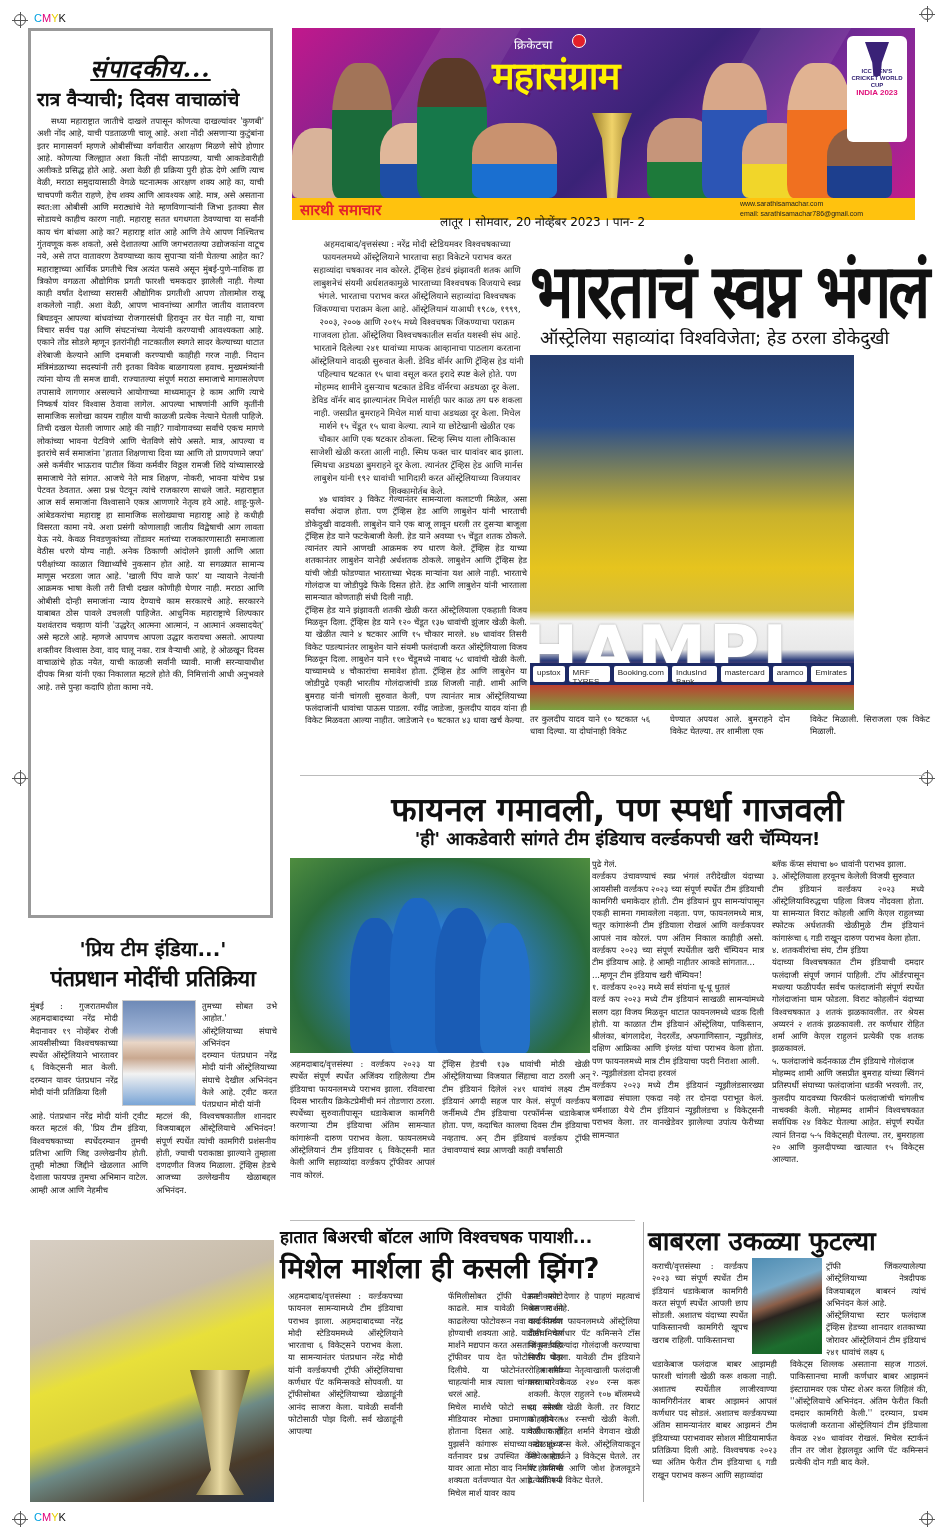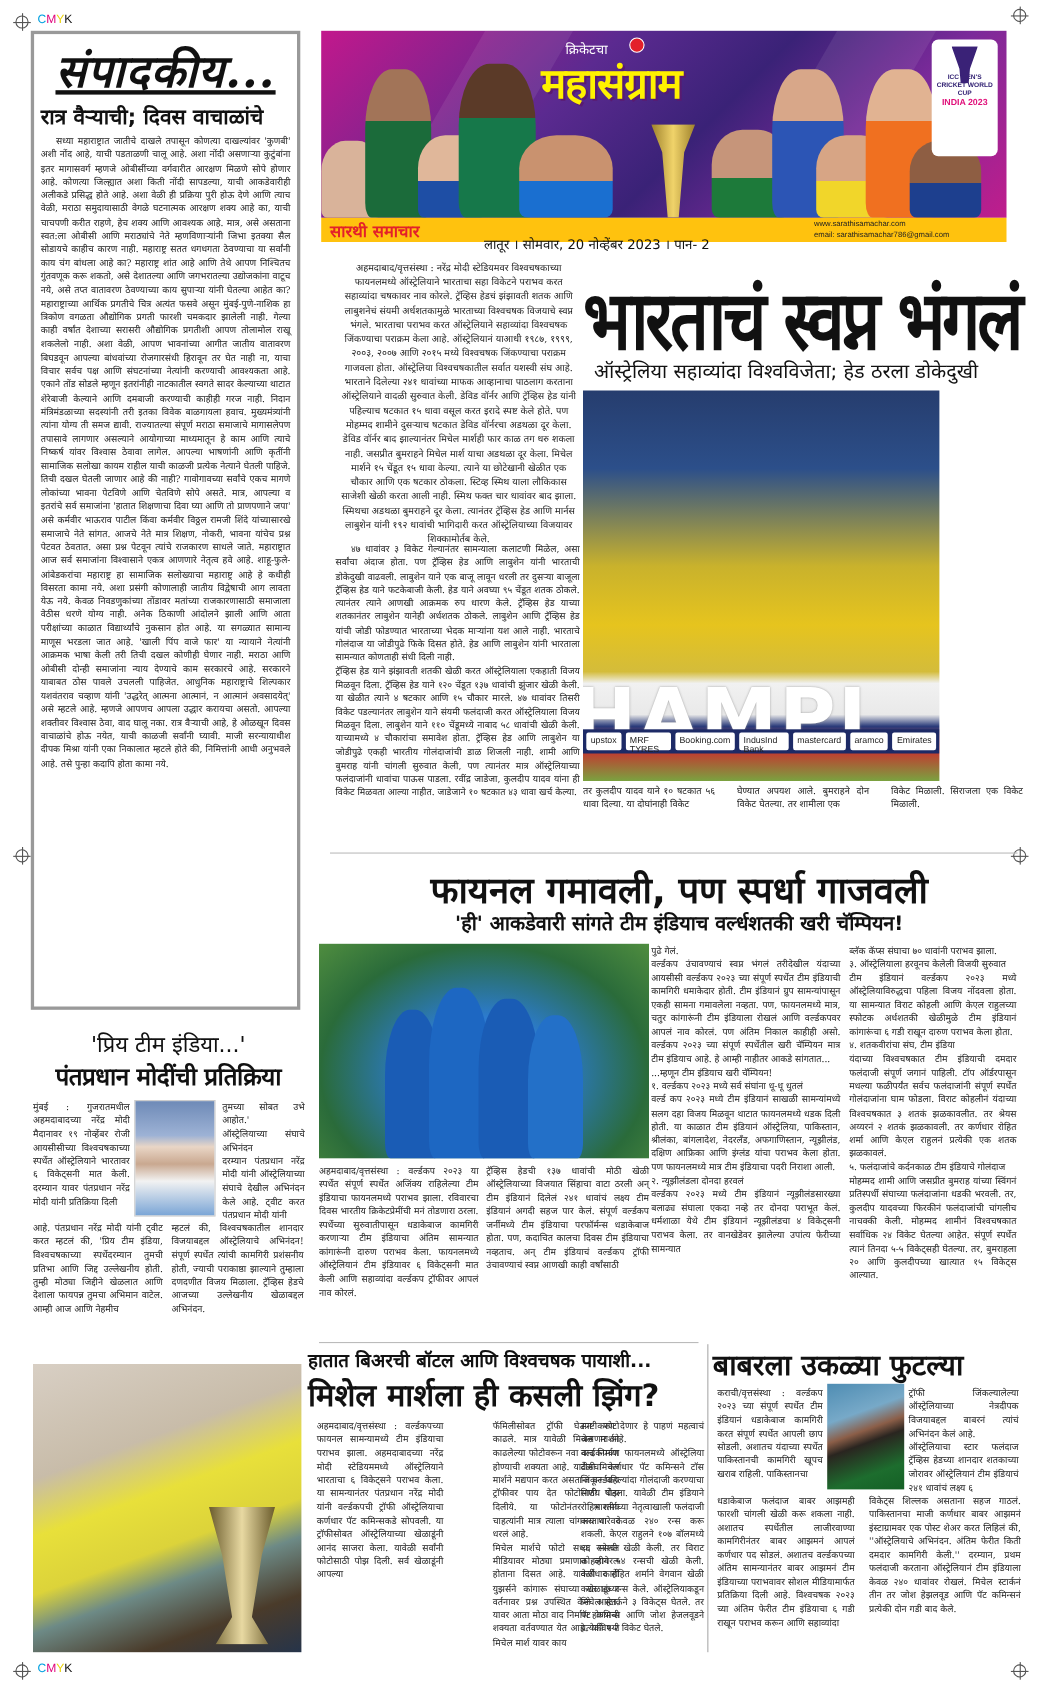--- a/index.html
+++ b/index.html
@@ -6,21 +6,21 @@
   body { width: 945px; height: 1538px; background: #fff; font-family: "DejaVu Serif", serif; position: relative; overflow: hidden; color: #111; }
   .abs { position: absolute; }
   .cmyk { font-family: "Liberation Sans", sans-serif; font-size: 11px; }
   .cmyk .c { color: #00a0e0; } .cmyk .m { color: #e0007a; } .cmyk .y { color: #e8d000; } .cmyk .k { color: #111; }
   .reg { width: 12px; height: 12px; border: 1px solid #555; border-radius: 50%; }
   .reg::before { content: ""; position: absolute; left: -3px; top: 5px; width: 16px; height: 1px; background: #555; }
   .reg::after { content: ""; position: absolute; left: 5px; top: -3px; width: 1px; height: 16px; background: #555; }
 
   
   .editorial { left: 28px; top: 28px; width: 245px; height: 890px; border: 3px solid #999; background: #fff; padding: 4px 6px; overflow: hidden; }
-  .ed-title { font-family: "DejaVu Serif", serif; font-style: italic; font-weight: bold; font-size: 41px; text-align: center; text-decoration: underline; letter-spacing: 1px; }
+  .ed-title { font-family: "DejaVu Serif", serif; font-style: italic; font-weight: bold; font-size: 24px; text-align: center; text-decoration: underline; letter-spacing: 1px; margin-top: 16px; }
   .ed-sub { font-family: "DejaVu Sans", sans-serif; font-size: 19px; font-weight: bold; margin: 2px 0 3px; }
   .body-text { font-size: 8.3px; line-height: 12.3px; text-align: justify; color: #222; }
 
   
   .banner { left: 292px; top: 28px; width: 623px; height: 170px; background: linear-gradient(135deg, #c2188c 0%, #5b2a90 35%, #3a2277 55%, #7b2a9a 75%, #c01d8c 100%); overflow: hidden; }
   .banner .stripe { position: absolute; background: rgba(255,255,255,0.08); transform: skewX(-30deg); }
   .banner-kicker { left: 222px; top: 8px; font-family: "DejaVu Sans", sans-serif; color: #fff; font-size: 12px; }
   .banner-title { left: 200px; top: 20px; font-family: "DejaVu Sans", sans-serif; font-weight: bold; color: #fff200; font-size: 38px; letter-spacing: -1px; text-shadow: 2px 2px 0 #5a1a70; }
   .red-dot { left: 280px; top: 6px; width: 14px; height: 14px; border-radius: 50%; background: #e3202a; border: 1px solid #fff; }
   .player { position: absolute; border-radius: 40% 40% 10% 10%; }
@@ -48,21 +48,21 @@
 
   
   .rule { height: 1px; background: #bbb; }
   .final-head { left: 305px; top: 786px; width: 625px; text-align: center; font-family: "DejaVu Sans", sans-serif; font-weight: bold; font-size: 33px; letter-spacing: 0px; }
   .final-sub { left: 305px; top: 826px; width: 625px; text-align: center; font-family: "DejaVu Sans", sans-serif; font-weight: bold; font-size: 18px; }
   .photo-team { left: 290px; top: 858px; width: 300px; height: 195px; background: radial-gradient(ellipse at 50% 60%, #1e5fb8 0%, #2c7bd0 30%, #2a6b3a 70%, #4f8d3f 100%); }
   .photo-team .p { position:absolute; border-radius: 45% 45% 10% 10%; background:#1a5cb5; }
   .col { position: absolute; }
 
   
-  .modi-kicker { left: 28px; top: 935px; width: 250px; text-align: center; font-family: "DejaVu Sans", sans-serif; font-weight: normal; font-size: 20px; }
+  .modi-kicker { left: 28px; top: 935px; width: 250px; text-align: center; font-family: "DejaVu Sans", sans-serif; font-weight: bold; font-size: 20px; }
   .modi-head { left: 28px; top: 962px; width: 250px; text-align: center; font-family: "DejaVu Sans", sans-serif; font-weight: bold; font-size: 22px; letter-spacing: -0.5px; }
   .modi-photo { left: 122px; top: 1000px; width: 74px; height: 106px; background: linear-gradient(180deg,#6e8ab7 0%,#9db2d5 30%,#e9d6c6 40%,#c9a890 55%,#f2f2f2 70%,#7aa5d6 100%); border: 1px solid #ccc; }
   .photo-marsh { left: 30px; top: 1240px; width: 244px; height: 262px; background: linear-gradient(160deg,#d8cfc4 0%,#c8bca9 30%,#e8e03a 45%,#dcd33a 60%,#6d8a86 70%,#4a3b2a 85%,#26344a 100%); overflow:hidden; }
   .photo-marsh .trophy2 { position:absolute; left: 160px; top: 130px; width: 60px; height: 125px; background: linear-gradient(90deg,#6b5c2c,#e8d9a2,#6b5c2c); clip-path: polygon(0 0,100% 0,80% 35%,65% 80%,90% 100%,10% 100%,35% 80%,20% 35%); }
 
   .marsh-kicker { left: 280px; top: 1225px; width: 380px; text-align: left; font-family: "DejaVu Sans", sans-serif; font-weight: bold; font-size: 17px; }
   .marsh-head { left: 280px; top: 1248px; width: 380px; text-align: left; font-family: "DejaVu Sans", sans-serif; font-weight: bold; font-size: 28px; }
   .babar-head { left: 648px; top: 1222px; width: 280px; font-family: "DejaVu Sans", sans-serif; font-weight: bold; font-size: 26px; }
   .babar-photo { left: 752px; top: 1258px; width: 70px; height: 96px; background: linear-gradient(160deg,#4f8db3 0%,#77a9c8 30%,#8b5e48 45%,#2a2520 55%,#1d6d2e 80%,#146025 100%); }
   .vdiv { width: 1px; background: #aaa; }
@@ -140,21 +140,21 @@
 ट्रॅव्हिस हेड याने झंझावती शतकी खेळी करत ऑस्ट्रेलियाला एकहाती विजय मिळवून दिला. ट्रॅव्हिस हेड याने १२० चेंडूत १३७ धावांची झुंजार खेळी केली. या खेळीत त्याने ४ षटकार आणि १५ चौकार मारले. ४७ धावांवर तिसरी विकेट पडल्यानंतर लाबुशेन याने संयमी फलंदाजी करत ऑस्ट्रेलियाला विजय मिळवून दिला. लाबुशेन याने ११० चेंडूमध्ये नाबाद ५८ धावांची खेळी केली. याच्यामध्ये ४ चौकारांचा समावेश होता. ट्रॅव्हिस हेड आणि लाबुशेन या जोडीपुढे एकही भारतीय गोलंदाजांची डाळ शिजली नाही. शामी आणि बुमराह यांनी चांगली सुरुवात केली, पण त्यानंतर मात्र ऑस्ट्रेलियाच्या फलंदाजांनी धावांचा पाऊस पाडला. रवींद्र जाडेजा, कुलदीप यादव यांना ही विकेट मिळवता आल्या नाहीत. जाडेजाने १० षटकात ४३ धावा खर्च केल्या.</div>
 </div>
 <div class="abs cap-row">
   <div class="body-text">तर कुलदीप यादव याने १० षटकात ५६ धावा दिल्या. या दोघांनाही विकेट</div>
   <div class="body-text">घेण्यात अपयश आले. बुमराहने दोन विकेट घेतल्या. तर शामीला एक</div>
   <div class="body-text">विकेट मिळाली. सिराजला एक विकेट मिळाली.</div>
 </div>
 <div class="abs rule" style="left:300px;top:775px;width:625px;"></div>
 
 <div class="abs final-head">फायनल गमावली, पण स्पर्धा गाजवली</div>
-<div class="abs final-sub">'ही' आकडेवारी सांगते टीम इंडियाच वर्ल्धशतकी खरी चॅम्पियन!</div>
+<div class="abs final-sub">'ही' आकडेवारी सांगते टीम इंडियाच वर्ल्डकपची खरी चॅम्पियन!</div>
 <div class="abs photo-team">
   <div class="p" style="left:60px;top:60px;width:50px;height:135px;"></div>
   <div class="p" style="left:100px;top:40px;width:55px;height:155px;background:#1d67c2;"></div>
   <div class="p" style="left:145px;top:50px;width:55px;height:145px;"></div>
   <div class="p" style="left:190px;top:65px;width:50px;height:130px;background:#2370c8;"></div>
 </div>
 <div class="col body-text" style="left:290px;top:1058px;width:145px;">अहमदाबाद/वृत्तसंस्था : वर्ल्डकप २०२३ या स्पर्धेत संपूर्ण स्पर्धेत अजिंक्य राहिलेल्या टीम इंडियाचा फायनलमध्ये पराभव झाला. रविवारचा दिवस भारतीय क्रिकेटप्रेमींची मनं तोडणारा ठरला. स्पर्धेच्या सुरुवातीपासून धडाकेबाज कामगिरी करणाऱ्या टीम इंडियाचा अंतिम सामन्यात कांगारूंनी दारुण पराभव केला. फायनलमध्ये ऑस्ट्रेलियानं टीम इंडियावर ६ विकेट्सनी मात केली आणि सहाव्यांदा वर्ल्डकप ट्रॉफीवर आपलं नाव कोरलं.</div>
 <div class="col body-text" style="left:442px;top:1058px;width:148px;">ट्रॅव्हिस हेडची १३७ धावांची मोठी खेळी ऑस्ट्रेलियाच्या विजयात सिंहाचा वाटा ठरली अन् टीम इंडियानं दिलेलं २४१ धावांचं लक्ष्य टीम इंडियानं अगदी सहज पार केलं. संपूर्ण वर्ल्डकप जर्नीमध्ये टीम इंडियाचा परफॉर्मन्स धडाकेबाज होता. पण, कदाचित कालचा दिवस टीम इंडियाचा नव्हताच. अन् टीम इंडियाचं वर्ल्डकप ट्रॉफी उंचावण्याचं स्वप्न आणखी काही वर्षांसाठी</div>
 <div class="col body-text" style="left:592px;top:858px;width:172px;white-space:pre-line;">पुढे गेलं.
 वर्ल्डकप उंचावण्याचं स्वप्न भंगलं तरीदेखील यंदाच्या आयसीसी वर्ल्डकप २०२३ च्या संपूर्ण स्पर्धेत टीम इंडियाची कामगिरी धमाकेदार होती. टीम इंडियानं ग्रुप सामन्यांपासून एकही सामना गमावलेला नव्हता. पण, फायनलमध्ये मात्र, चतुर कांगारूंनी टीम इंडियाला रोखलं आणि वर्ल्डकपवर आपलं नाव कोरलं. पण अंतिम निकाल काहीही असो. वर्ल्डकप २०२३ च्या संपूर्ण स्पर्धेतील खरी चॅम्पियन मात्र टीम इंडियाच आहे. हे आम्ही नाहीतर आकडे सांगतात...

